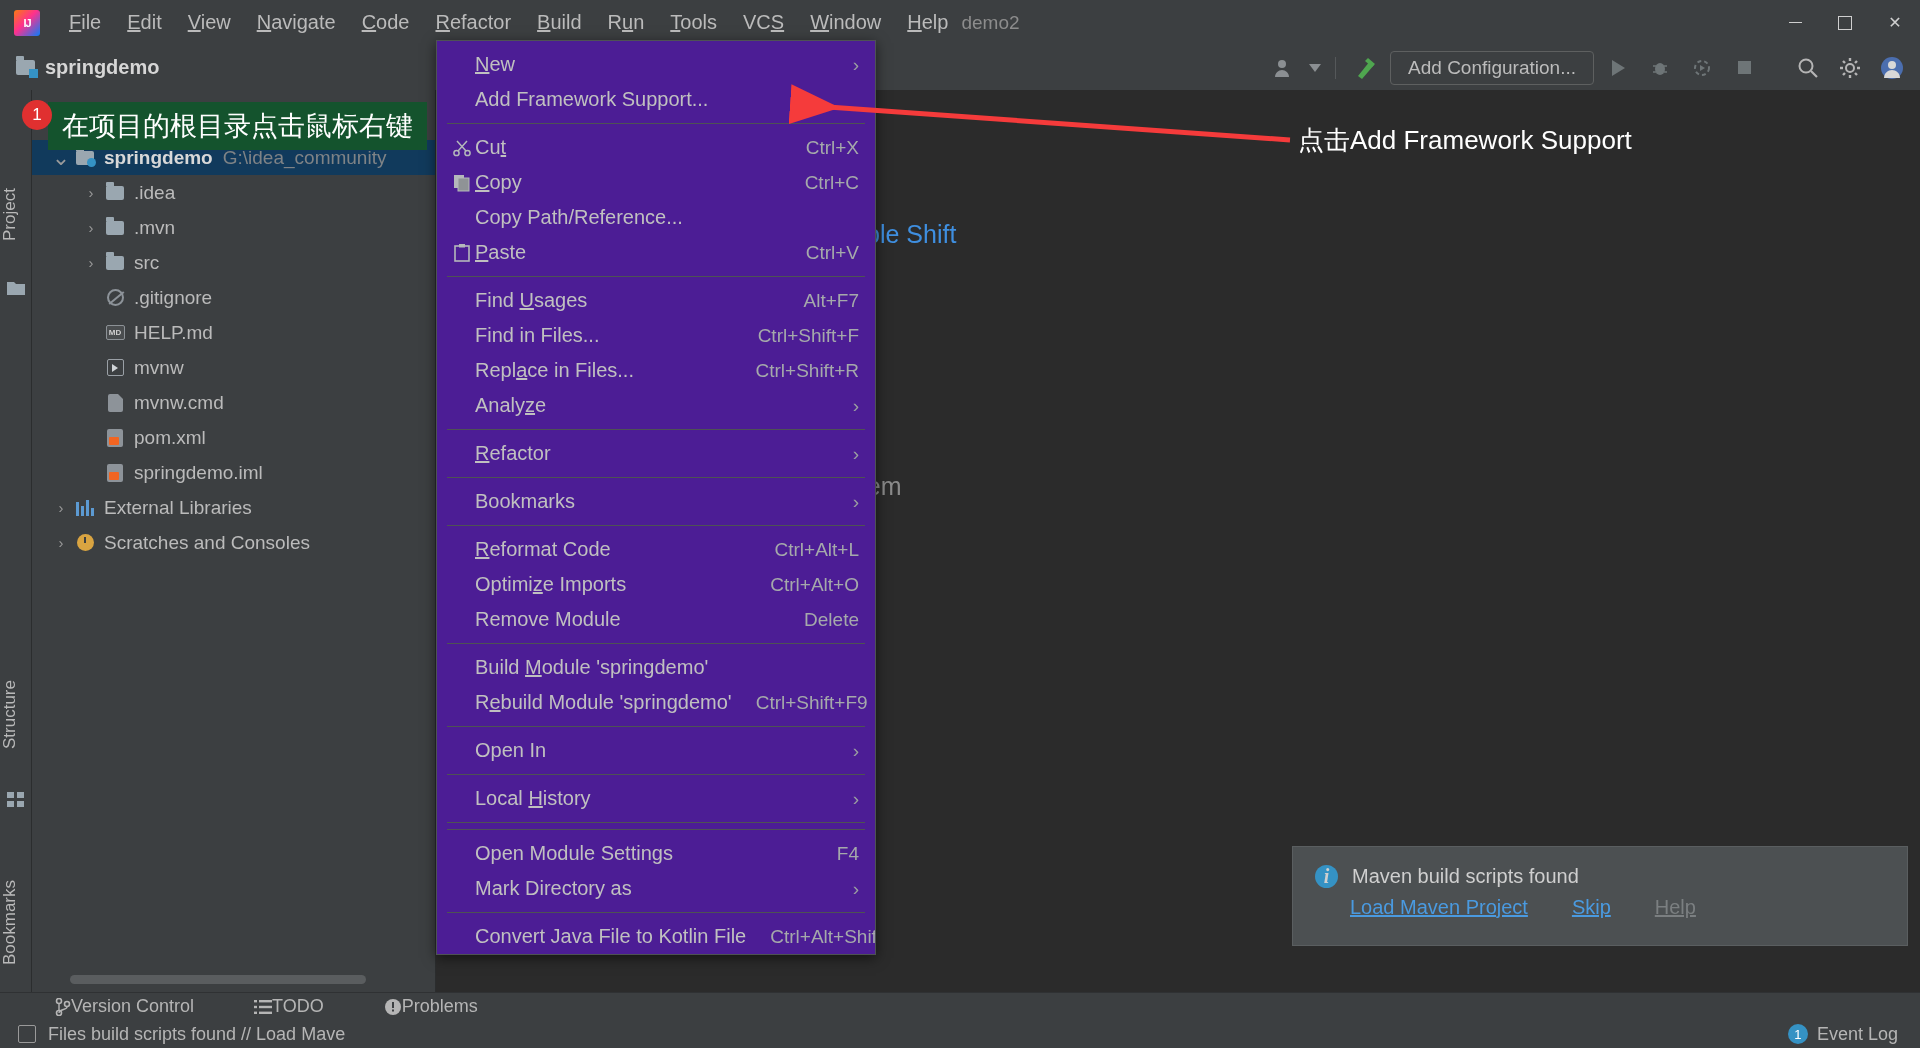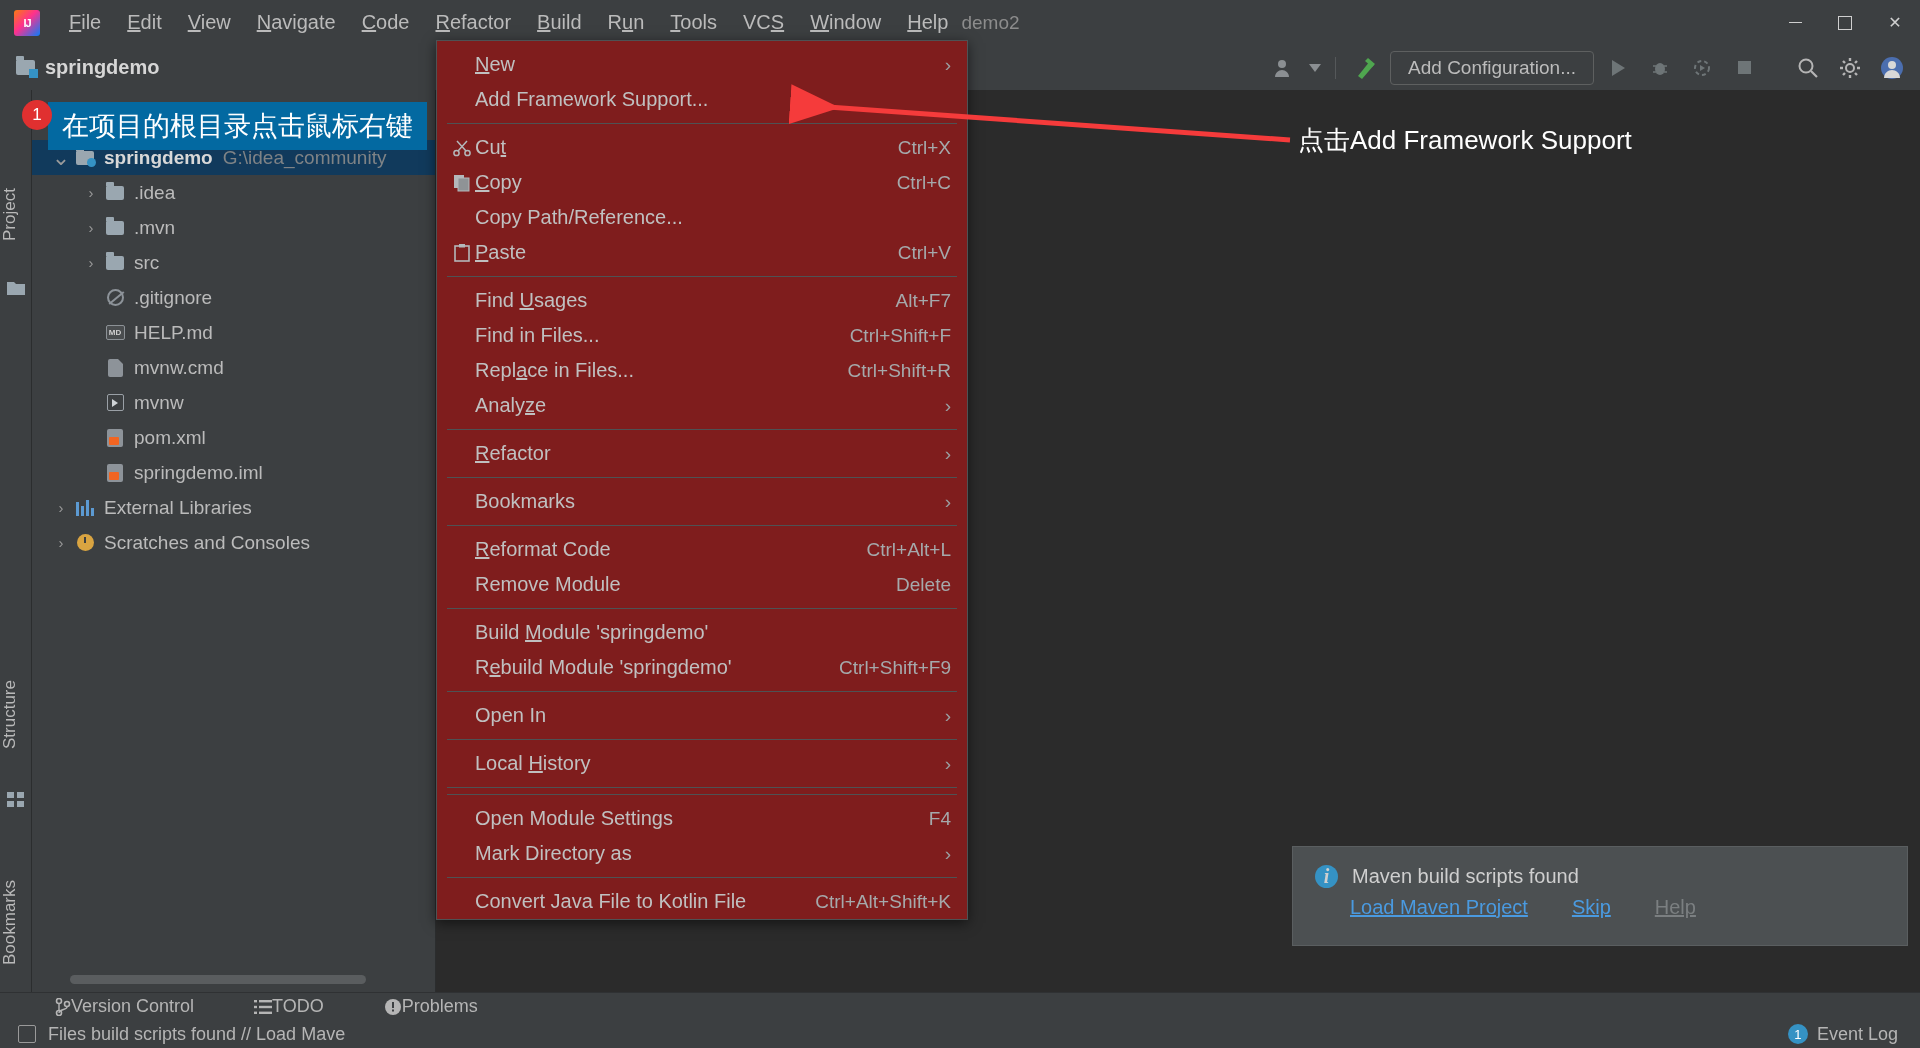--- a/index.html
+++ b/index.html
@@ -189,22 +189,22 @@
   .event-log {
     position: absolute; right: 22px; display:flex; align-items:center; gap:9px;
   }
   .badge-count {
     width: 20px; height: 20px; border-radius: 50%; background: #3592c4;
     color: #fff; font-size: 13px; display:flex; align-items:center; justify-content:center;
   }
 
   
   .ctxmenu {
-    position: absolute; left: 436px; top: 40px; width: 532px;
-    background: #7f1d1d; border: 1px solid #4e5254;
+    position: absolute; left: 436px; top: 40px; width: 440px;
+    background: #4c1d95; border: 1px solid #4e5254;
     box-shadow: 0 3px 12px rgba(0,0,0,.55);
     padding: 6px 0 0 0; z-index: 40; overflow: hidden; max-height: 1008px;
   }
   .cm-item {
     display: flex; align-items: center; height: 35px; padding: 0 16px 0 12px;
     font-size: 20px; color: #c0c0c0; white-space: nowrap;
   }
   .cm-ico { width: 26px; flex: 0 0 26px; display:flex; align-items:center; justify-content:center; color:#b4b8bb; }
   .cm-label { flex: 1 1 auto; }
   .cm-short { color: #a5a9ab; font-size: 19px; margin-left: 24px; }
@@ -212,21 +212,21 @@
   .cm-sep { height: 1px; background: #4e5254; margin: 6px 10px; }
   .mn { text-decoration: underline; }
 
   
   .anno-text {
     position: absolute; left: 1298px; top: 123px; font-size: 26px; color: #ffffff;
     white-space: nowrap; z-index: 60; text-align: right;
   }
   .arrow-svg { position: absolute; left: 0; top: 0; width: 1920px; height: 1048px; z-index: 55; pointer-events: none; }
   .tooltip-dark {
-    position: absolute; left: 48px; top: 102px; background: #0369a1;
+    position: absolute; left: 48px; top: 102px; background: #14532d;
     color: #ffffff; font-size: 27px; padding: 6px 14px; z-index: 60;
     white-space: nowrap;
   }
   .step-badge {
     position: absolute; left: 22px; top: 100px; width: 30px; height: 30px;
     border-radius: 50%; background: #e03030; color:#fff; font-size: 17px;
     display:flex; align-items:center; justify-content:center; z-index: 61;
   }
 </style>
 </head>
@@ -392,30 +392,30 @@
         <div class="tree-row">
           <span class="chev" style="margin-left: 40px;"></span>
           <span class="tree-icon">
             <span class="md-ico">MD</span>
           </span>
           <span class="tree-label">HELP.md</span>
         </div>
         <div class="tree-row">
           <span class="chev" style="margin-left: 40px;"></span>
           <span class="tree-icon">
+            <span class="run-ico"></span>
+          </span>
+          <span class="tree-label">mvnw</span>
+        </div>
+        <div class="tree-row">
+          <span class="chev" style="margin-left: 40px;"></span>
+          <span class="tree-icon">
             <span class="fi fi-file"></span>
           </span>
           <span class="tree-label">mvnw.cmd</span>
-        </div>
-        <div class="tree-row">
-          <span class="chev" style="margin-left: 40px;"></span>
-          <span class="tree-icon">
-            <span class="run-ico"></span>
-          </span>
-          <span class="tree-label">mvnw</span>
         </div>
         <div class="tree-row">
           <span class="chev" style="margin-left: 40px;"></span>
           <span class="tree-icon">
             <span class="xml-ico"></span>
           </span>
           <span class="tree-label">pom.xml</span>
         </div>
         <div class="tree-row">
           <span class="chev" style="margin-left: 40px;"></span>
@@ -609,20 +609,25 @@
         <span class="cm-arrow">›</span>
       </div>
       <div class="cm-sep"></div>
       <div class="cm-item">
         <span class="cm-ico"></span>
         <span class="cm-label"><span class="mn">R</span>eformat Code</span>
         <span class="cm-short">Ctrl+Alt+L</span>
       </div>
       <div class="cm-item">
         <span class="cm-ico"></span>
+        <span class="cm-label">Optimi<span class="mn">z</span>e Imports</span>
+        <span class="cm-short">Ctrl+Alt+O</span>
+      </div>
+      <div class="cm-item">
+        <span class="cm-ico"></span>
         <span class="cm-label">Remove Module</span>
         <span class="cm-short">Delete</span>
       </div>
       <div class="cm-sep"></div>
       <div class="cm-item">
         <span class="cm-ico"></span>
         <span class="cm-label">Build <span class="mn">M</span>odule 'springdemo'</span>
       </div>
       <div class="cm-item">
         <span class="cm-ico"></span>

